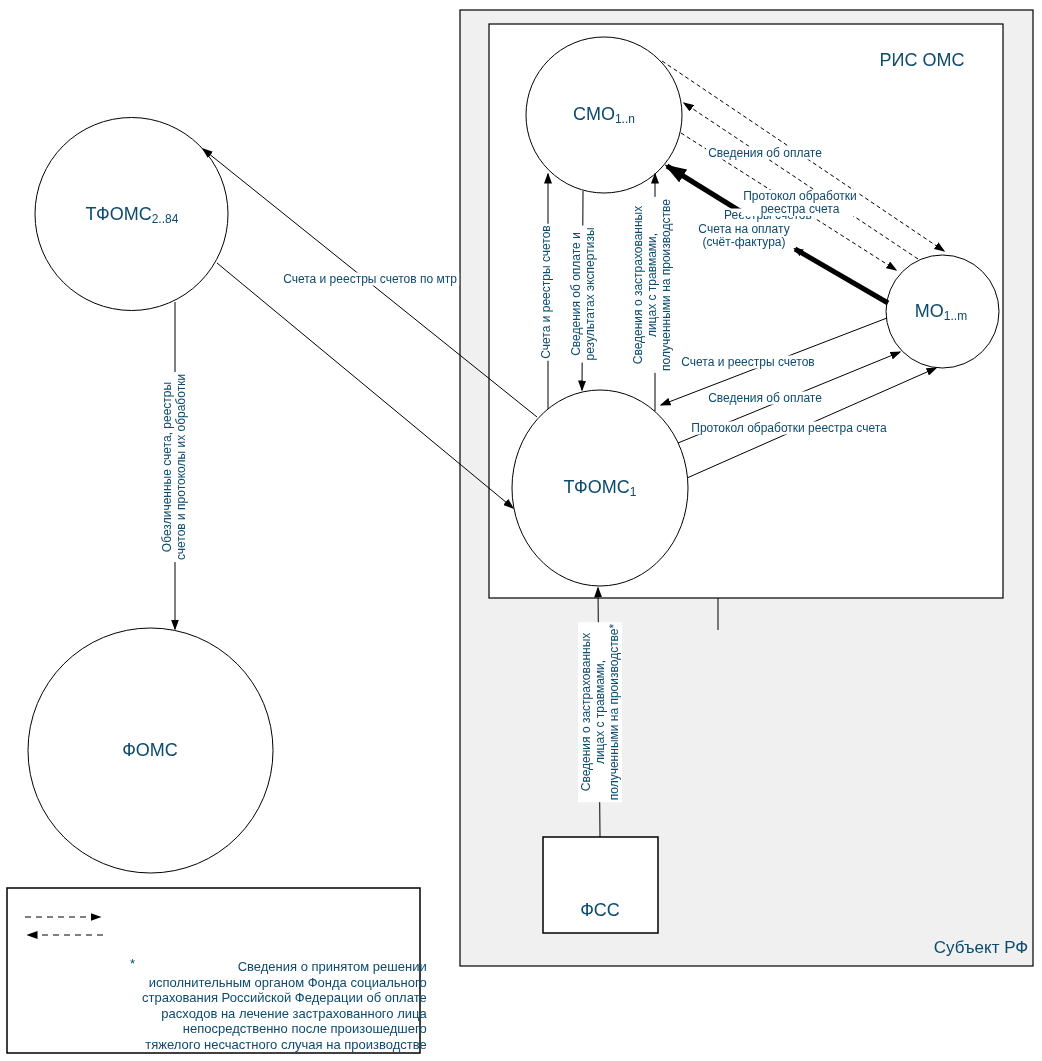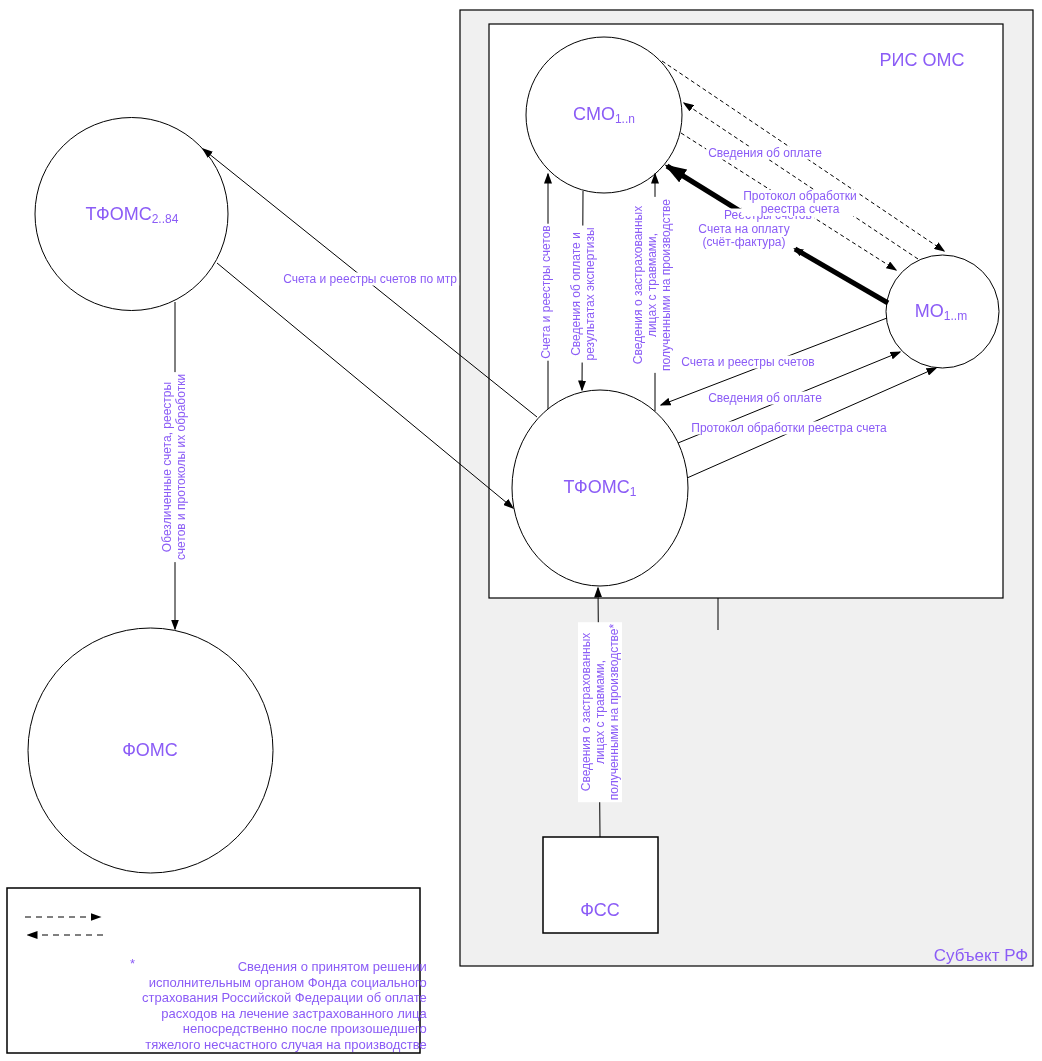--- a/index.html
+++ b/index.html
@@ -1,17 +1,17 @@
 <!DOCTYPE html>
 <html><head>
 <meta charset="utf-8">
 <style>
   html,body{margin:0;padding:0;background:#fff;}
   .stage{position:relative;width:1042px;height:1061px;background:#ffffff;overflow:hidden;
-         font-family:"Liberation Sans", sans-serif;color:#8b5cf6;border-radius:10px;}
+         font-family:"Liberation Sans", sans-serif;color:#0c4a6e;border-radius:10px;}
   .stage svg{position:absolute;left:0;top:0;}
   .lbl{position:absolute;transform:translate(-50%,-50%);text-align:center;
        font-size:12px;line-height:13px;background:#fff;white-space:nowrap;padding:0 2px;}
   .vlbl{position:absolute;transform:translate(-50%,-50%) rotate(-90deg);text-align:center;
         font-size:12px;line-height:14px;background:#fff;white-space:nowrap;padding:1px 2px;}
   .node-label{position:absolute;transform:translate(-50%,-50%);font-size:18px;white-space:nowrap;}
   .node-label .sub{font-size:12px;position:relative;bottom:-3px;text-align:center;}
   .corner-label{position:absolute;transform:translate(-50%,-50%);font-size:18px;white-space:nowrap;}
   .legend-text{position:absolute;font-size:13px;line-height:15.5px;white-space:nowrap;}
   .legend-star{position:absolute;font-size:13px;}
@@ -66,21 +66,21 @@
     <line x1="743" y1="213" x2="667" y2="166" stroke="#000" stroke-width="5" marker-end="url(#arrBig)"></line>
     <line x1="738" y1="210" x2="746" y2="215" stroke="#000" stroke-width="5" marker-end="url(#arrSmall)"></line>
     <line x1="888" y1="303" x2="795" y2="249" stroke="#000" stroke-width="5" marker-end="url(#arrSmall)"></line>
 
     <rect x="7" y="888" width="413" height="165" fill="#fff" stroke="#000" stroke-width="1.5"></rect>
     <line x1="25" y1="917" x2="100" y2="917" stroke="#000" stroke-dasharray="6 5" marker-end="url(#arr)"></line>
     <line x1="103" y1="935" x2="28" y2="935" stroke="#000" stroke-dasharray="6 5" marker-end="url(#arr)"></line>
   </svg>
 
   <div class="corner-label" style="left:922px;top:60px;">РИС ОМС</div>
-  <div class="corner-label" style="left:981px;top:948px;font-size:17px;margin-top:8px;">Субъект РФ</div>
+  <div class="corner-label" style="left:981px;top:948px;font-size:17px;">Субъект РФ</div>
 
   <div class="node-label" style="left:132px;top:214px;">
     <span>ТФОМС</span><span class="sub">2..84</span>
   </div>
   <div class="node-label" style="left:150px;top:750px;">
     <span>ФОМС</span>
   </div>
   <div class="node-label" style="left:604px;top:114px;">
     <span>СМО</span><span class="sub">1..n</span>
   </div>

